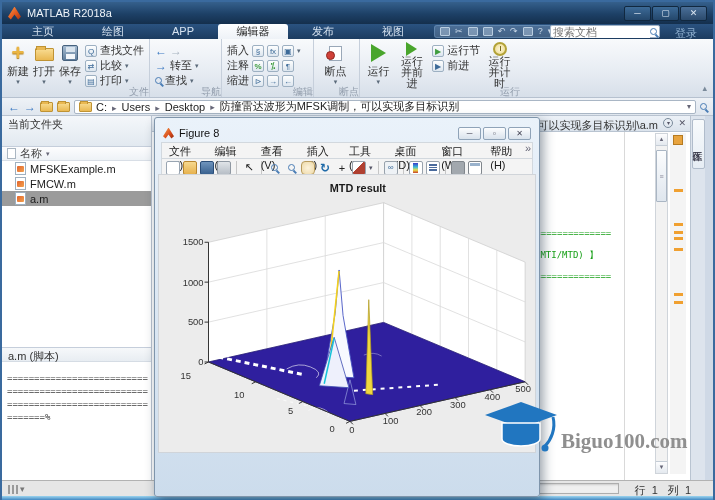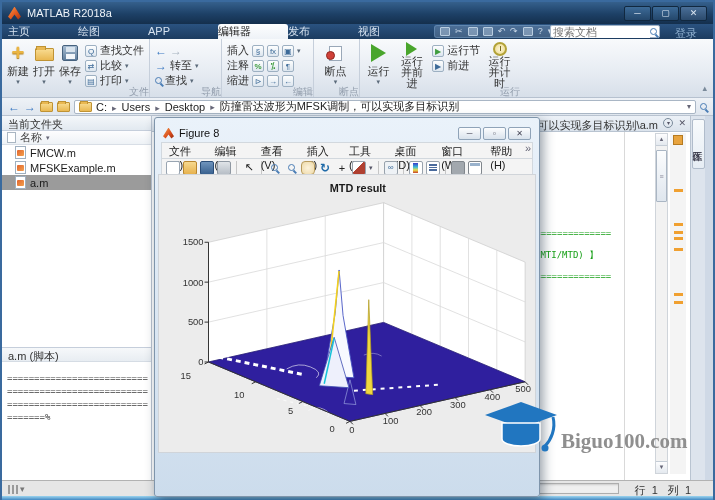--- a/index.html
+++ b/index.html
@@ -22,21 +22,21 @@
   .winbtns { margin-left:auto; display:flex; gap:1px; }
   .wbtn { width:27px; height:15px; border:1px solid #11283f; border-radius:2px;
     background:linear-gradient(#3c6globale,#24476b);
     background:linear-gradient(#3c6a97,#24476b); color:#dce7f2; font-size:9px; line-height:13px;
     text-align:center; }
   .wbtn.close { background:linear-gradient(#4a6f98,#2b4a6c); }
 
   
   .tabrow { position:absolute; left:0; top:22px; width:711px; height:15px;
     background:linear-gradient(#2a5280,#1c3c60); display:flex; padding-left:6px; }
-  .tab { width:70px; text-align:left; color:#d7e3f0; line-height:15px; font-size:11px; }
+  .tab { width:70px; text-align:center; color:#d7e3f0; line-height:15px; font-size:11px; }
   .tab.active { background:linear-gradient(#fdfeff,#eef2f7); color:#1c1c1c; border-radius:3px 3px 0 0; }
   .qat { position:absolute; left:432px; top:23px; height:13px; display:flex; align-items:center; gap:5px;
     background:rgba(180,205,230,.25); border:1px solid rgba(120,160,200,.5); border-radius:3px; padding:0 5px; }
   .qicon { color:#c9d8e8; font-size:9px; line-height:11px; }
   .qblock { width:10px; height:9px; border:1px solid #b9cde0; border-radius:1px; background:rgba(220,235,248,.35); }
   .searchbox { position:absolute; left:548px; top:23px; width:110px; height:13px; background:#fff;
     border:1px solid #9fb2c6; border-radius:2px; display:flex; align-items:center; padding:0 2px; }
   .searchbox input { border:none; outline:none; flex:1; font-size:11px; color:#333; min-width:0;
     font-family:"Liberation Sans",sans-serif; }
   .i-mag { width:7px; height:7px; border:1.5px solid #4a7db5; border-radius:50%; position:relative; flex:none; }
@@ -91,21 +91,21 @@
   .crumb { color:#222; }
   .crumb + .crumb::before { content:"\25B8"; margin:0 5px; color:#667; font-size:9px; }
   .minifolder { width:13px; height:10px; background:linear-gradient(#f8dc92,#e9b852); border:1px solid #bf9334;
     border-radius:1px; position:relative; flex:none; }
   .minifolder::before { content:""; position:absolute; top:-2px; left:0; width:6px; height:2px;
     background:#e9b852; border:1px solid #bf9334; border-bottom:none; }
 
   
   .leftpanel { position:absolute; left:0; top:114px; width:150px; height:364px; background:#fff;
     border-right:1px solid #b9c3d0; }
-  .phdr { height:15px; background:linear-gradient(#f4f7fa,#e2e9f0); border-bottom:1px solid #c5cedb;
+  .phdr { height:31px; background:linear-gradient(#f4f7fa,#e2e9f0); border-bottom:1px solid #c5cedb;
     font-size:11px; color:#333; padding:1px 6px; }
   .colhdr { height:14px; background:linear-gradient(#fdfdfe,#eef2f6); border-bottom:1px solid #d8dee6;
     display:flex; align-items:center; gap:4px; padding:0 5px; color:#444; }
   .pageicon { width:9px; height:11px; background:#fff; border:1px solid #aab6c2; }
   .filelist { height:197px; overflow:hidden; }
   .frow { display:flex; align-items:center; gap:4px; height:15px; padding-left:13px; color:#1c1c1c; }
   .frow.selected { background:#9b9b9b; }
   .i-mfile { width:11px; height:13px; background:#fff; border:1px solid #9fb0c0; position:relative; flex:none; }
   .i-mfile::after { content:""; position:absolute; left:1px; top:3px; width:7px; height:6px;
     background:linear-gradient(135deg,#e2642d,#f2a14e); border-radius:1px; }
@@ -409,26 +409,26 @@
     <div class="phdr">当前文件夹</div>
     <div class="colhdr">
       <span class="pageicon"></span>
       <span>名称</span>
       <span style="font-size:7px; color:#667;">▾</span>
     </div>
     <div class="filelist">
 
         <div class="frow">
           <span class="i-mfile"></span>
-          <span>FMCW.m</span>
+          <span>MFSKExample.m</span>
         </div>
 
         <div class="frow">
           <span class="i-mfile"></span>
-          <span>MFSKExample.m</span>
+          <span>FMCW.m</span>
         </div>
 
         <div class="frow selected">
           <span class="i-mfile"></span>
           <span>a.m</span>
         </div>
       </div>
     <div class="preview-hdr">a.m (脚本)</div>
     <div class="preview-body">
 

